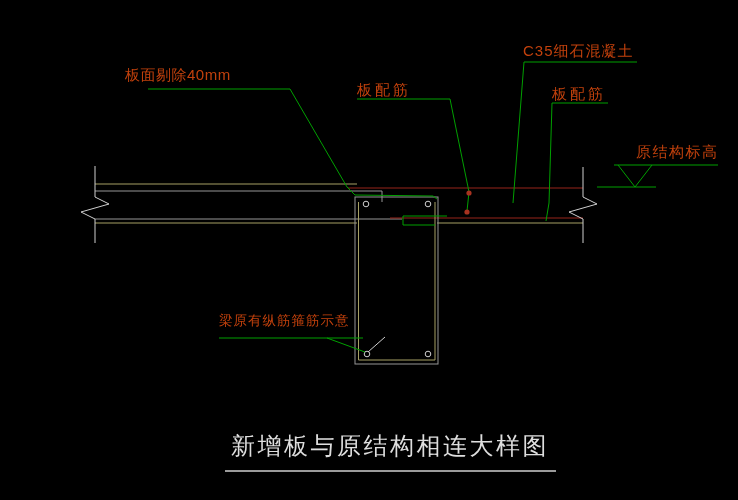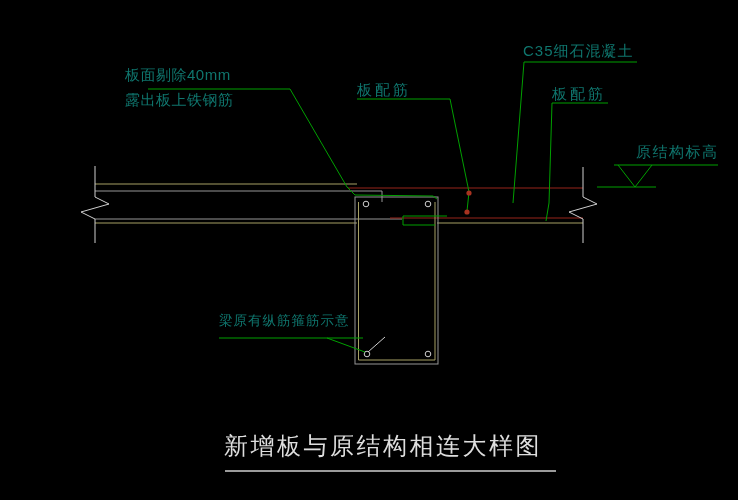--- a/index.html
+++ b/index.html
@@ -2,31 +2,31 @@
 <html><head>
 <meta charset="utf-8">
 <style>
   html,body { margin:0; padding:0; background:#000; }
   .canvas {
     position:relative; width:738px; height:500px; background:#000000;
     overflow:hidden; font-family:"Liberation Sans", sans-serif;
   }
   .canvas svg { position:absolute; left:0; top:0; }
   .label {
-    position:absolute; color:#0f766e; font-size:15px;
+    position:absolute; color:#c2410c; font-size:15px;
     white-space:nowrap; letter-spacing:0.5px; line-height:1.2;
   }
   .chip-note { left:125px; top:62px; width:172px; text-align:left; line-height:25px; }
   .lbl-rebar-left  { left:357px; top:81px;  letter-spacing:3px; }
   .lbl-concrete    { left:523px; top:42px;  letter-spacing:1px; }
   .lbl-rebar-right { left:552px; top:85px;  letter-spacing:3px; }
   .lbl-level       { left:636px; top:143px; letter-spacing:1.5px; }
   .lbl-beam-note   { left:219px; top:313px; font-size:13.5px; letter-spacing:1px; }
   .drawing-title {
-    position:absolute; left:224px; top:430px; color:#dedede;
+    position:absolute; left:231px; top:430px; color:#dedede;
     font-size:24px; letter-spacing:2.5px; white-space:nowrap;
   }
 </style>
 </head>
 <body>
 
 <div class="canvas">
 
   <svg width="738" height="500" viewBox="0 0 738 500">
 
@@ -79,21 +79,20 @@
       <line x1="614" y1="165" x2="718" y2="165"></line>
       <polyline points="618,165 635,187 652,165"></polyline>
       <line x1="597" y1="187" x2="656" y2="187"></line>
     </g>
 
     <line x1="225" y1="471" x2="556" y2="471" stroke="#cfcfcf" stroke-width="1.5"></line>
   </svg>
 
   <div class="label chip-note">
     <div>板面剔除40mm</div>
-    <div>露出板上铁钢筋</div>
   </div>
 
   <div class="label lbl-rebar-left">板配筋</div>
   <div class="label lbl-concrete">C35细石混凝土</div>
   <div class="label lbl-rebar-right">板配筋</div>
   <div class="label lbl-beam-note">梁原有纵筋箍筋示意</div>
   <div class="label lbl-level">原结构标高</div>
 
   <div class="drawing-title">新增板与原结构相连大样图</div>
 </div>

